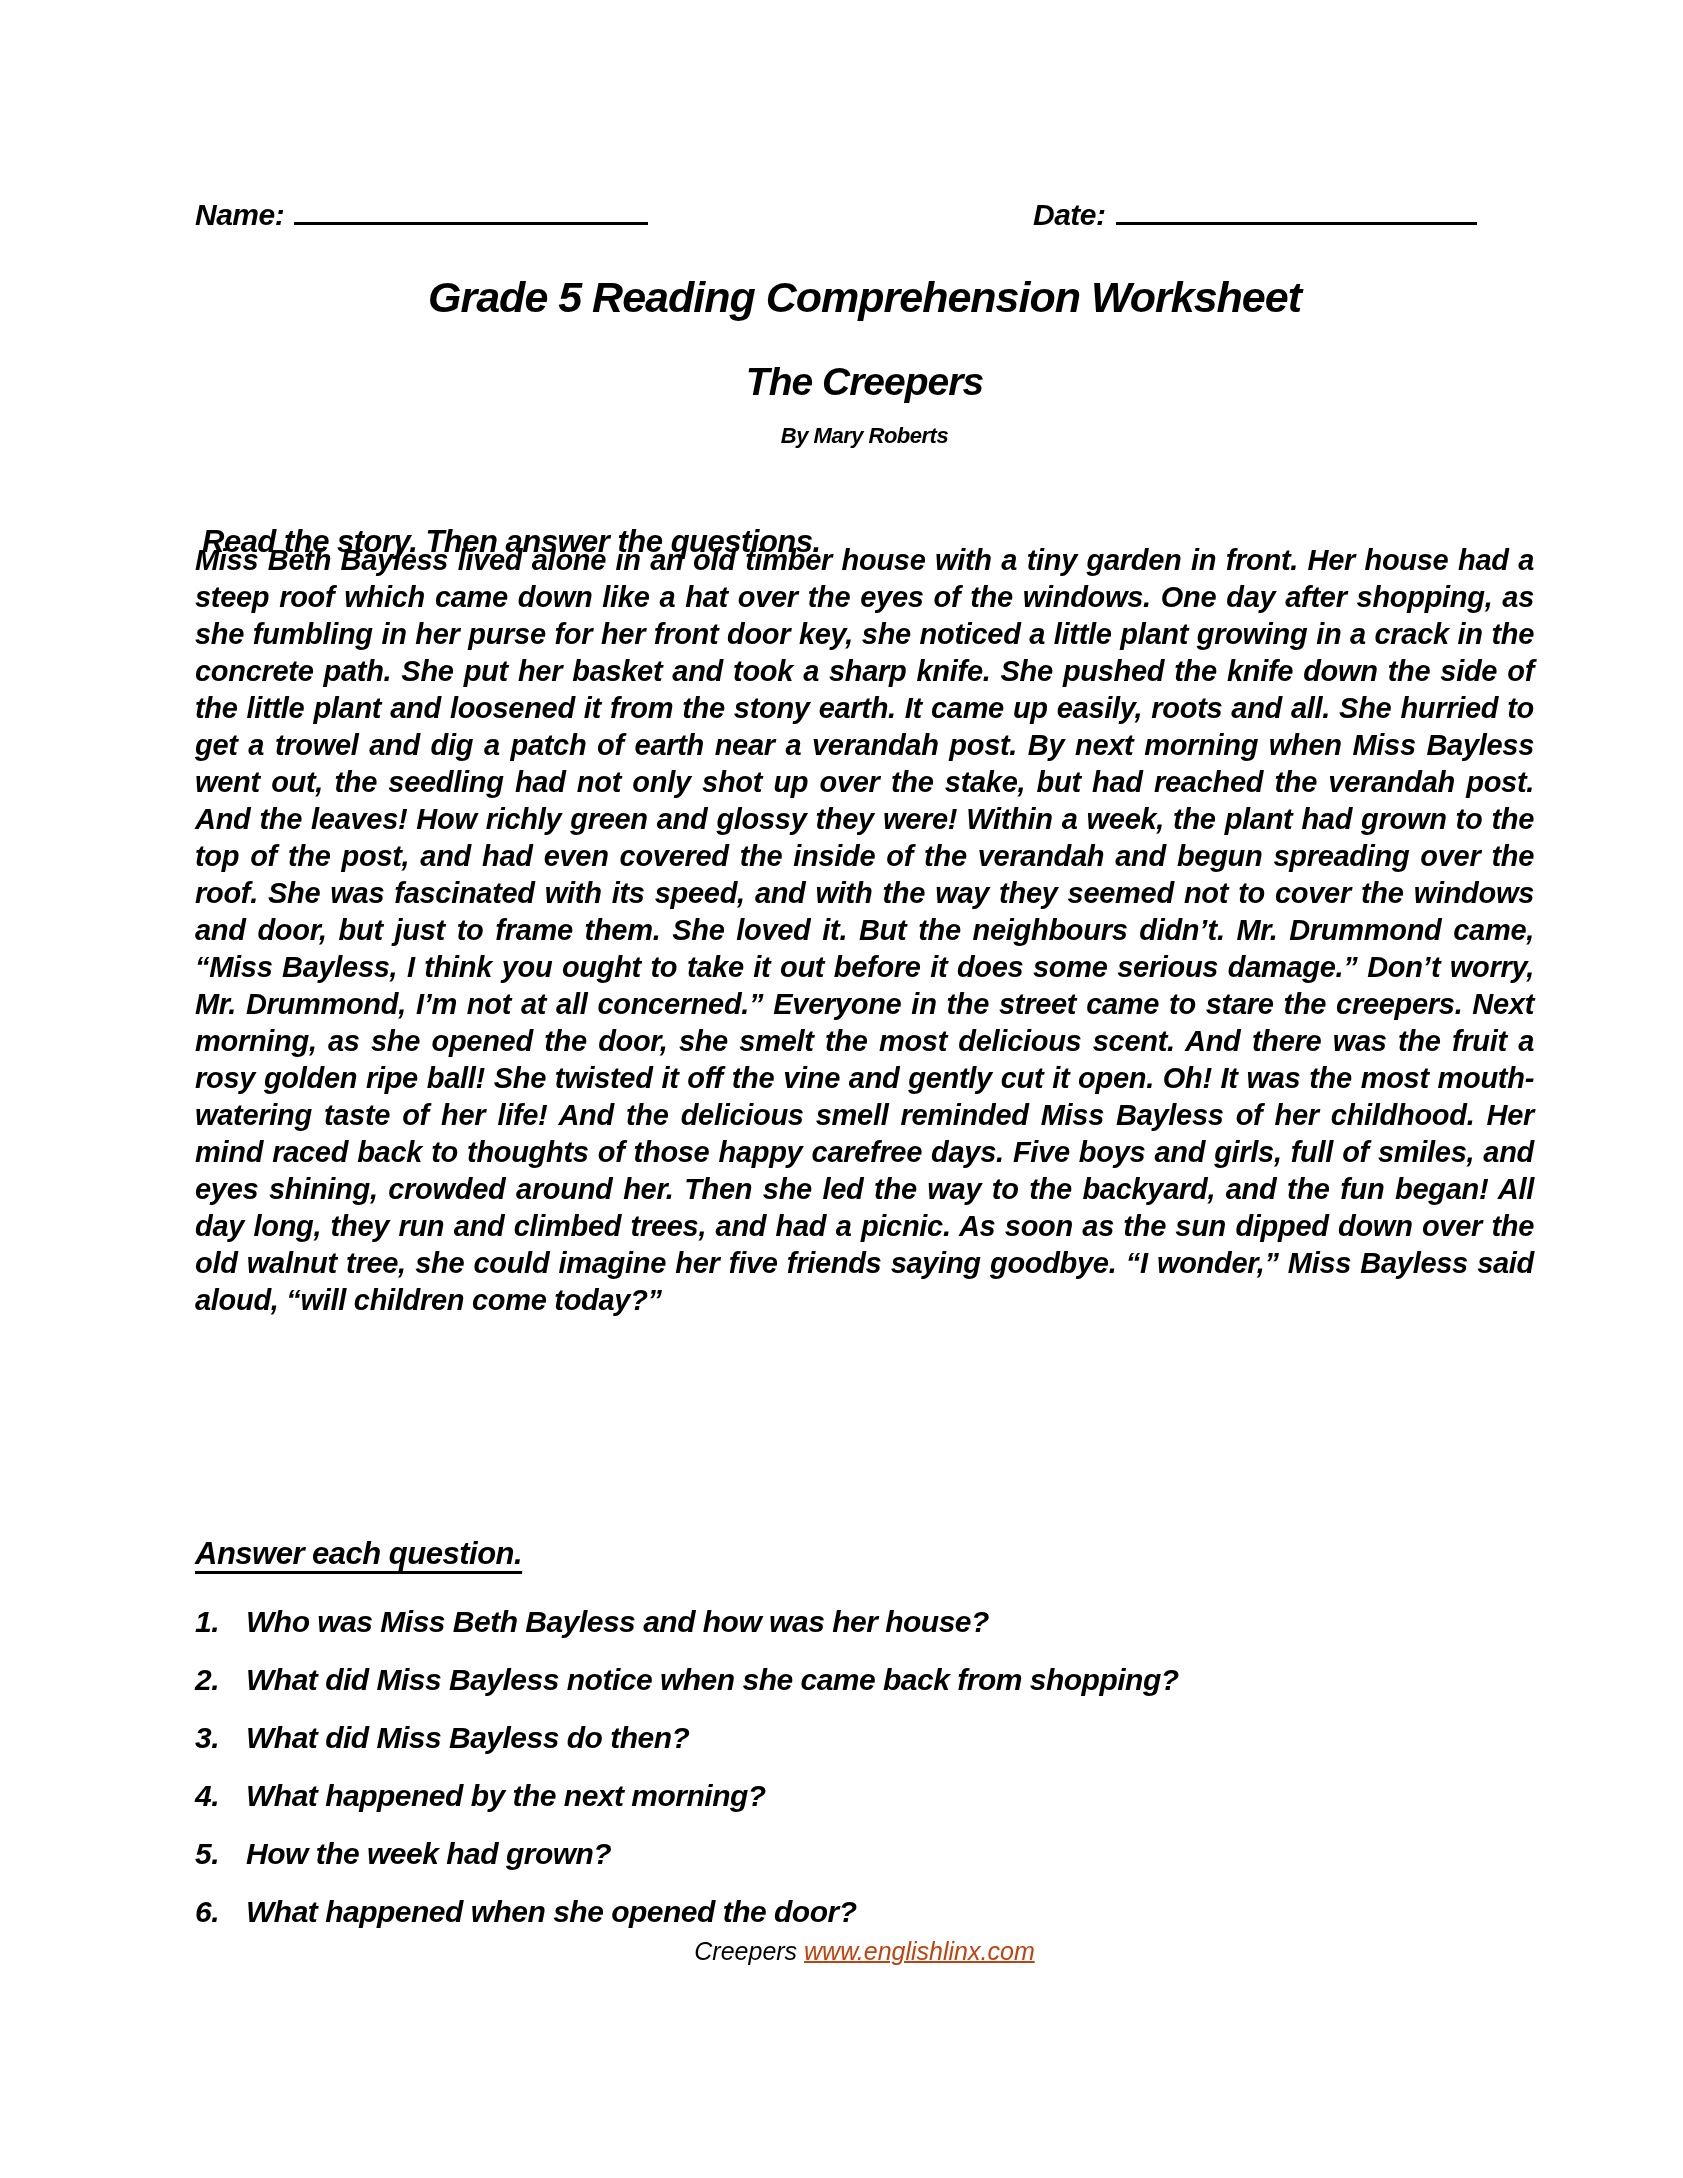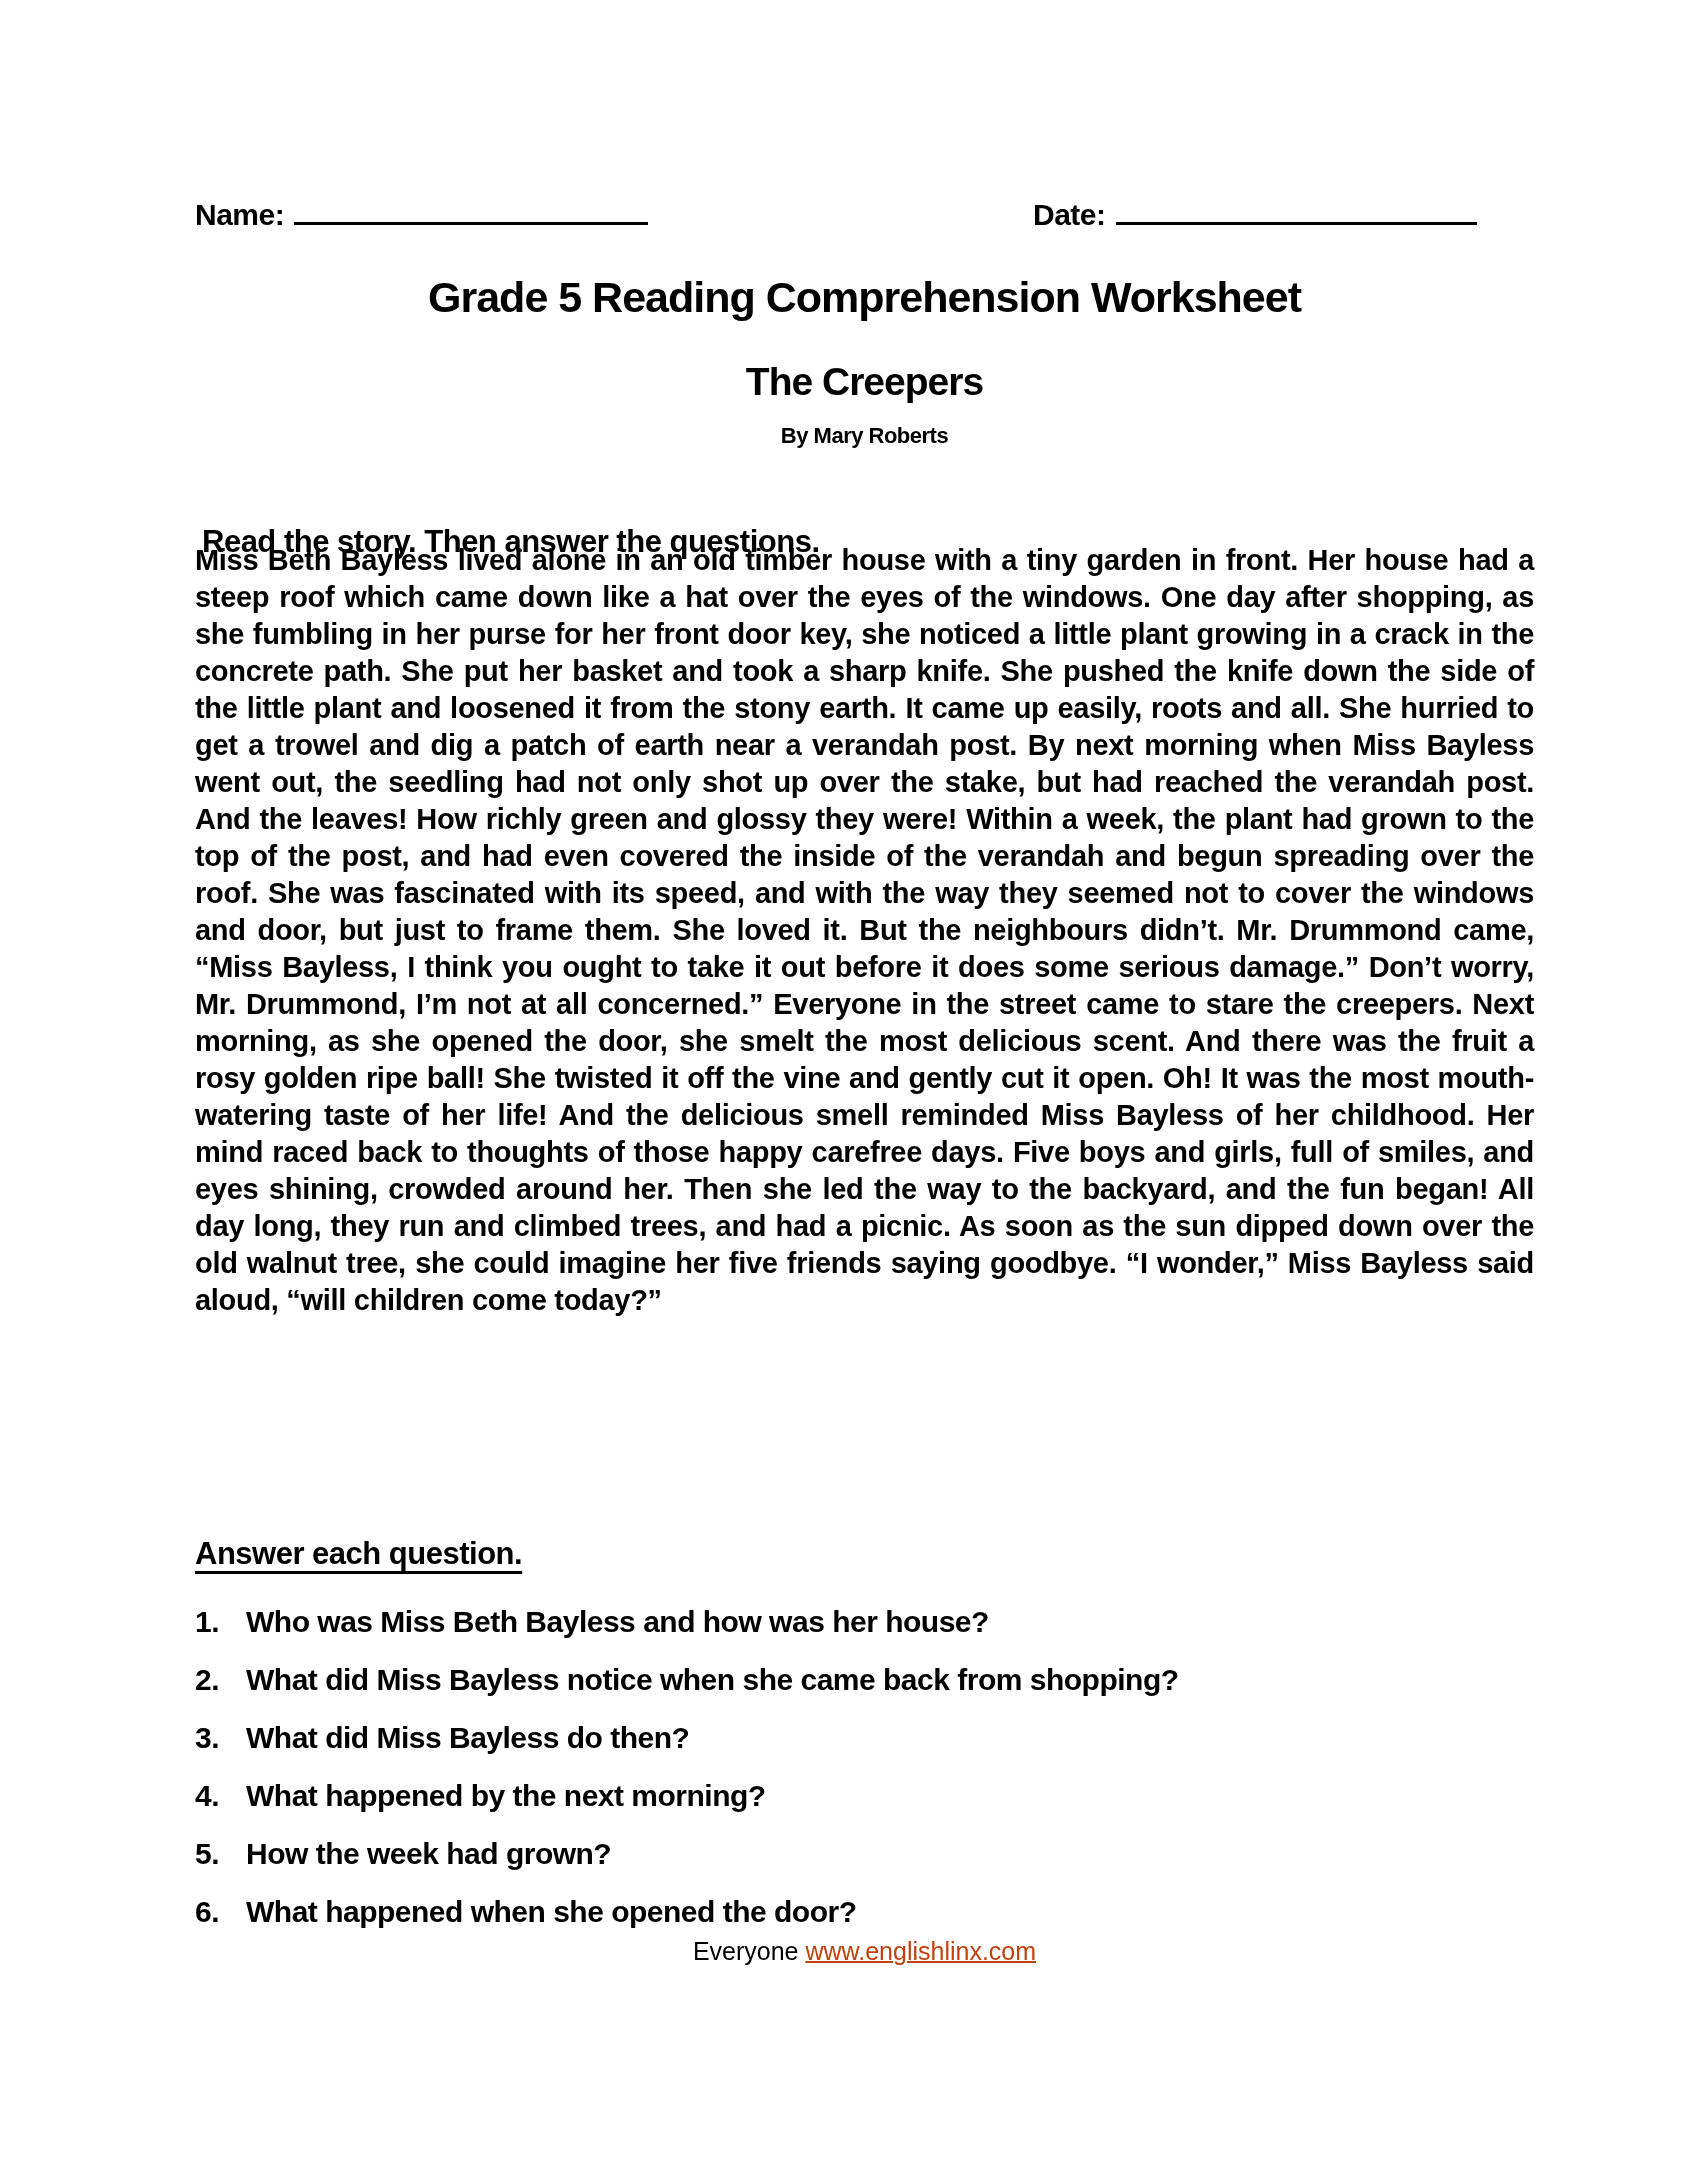--- a/index.html
+++ b/index.html
@@ -14,20 +14,21 @@
     font-family: "Liberation Sans", sans-serif;
     color: #000000;
     overflow: hidden;
   }
   .content {
     position: absolute;
     left: 195px;
     top: 0;
     width: 1339px;
     height: 1612px;
+    font-style: italic;
   }
   
   .header-row {
     position: absolute;
     top: 194px;
     left: 0;
     width: 100%;
     height: 44px;
   }
   .field-group { position: absolute; white-space: nowrap; }
@@ -190,17 +191,17 @@
       <span class="q-num">5.</span>
       <span class="q-text">How the week had grown?</span>
     </div>
     <div class="question">
       <span class="q-num">6.</span>
       <span class="q-text">What happened when she opened the door?</span>
     </div>
   </div>
 
   <div class="footer">
-    <span>Everyone </span><a href="#">www.englishlinx.com</a>
+    <span>Creepers </span><a href="#">www.englishlinx.com</a>
   </div>
 
 </div>
 
 
 </body></html>

